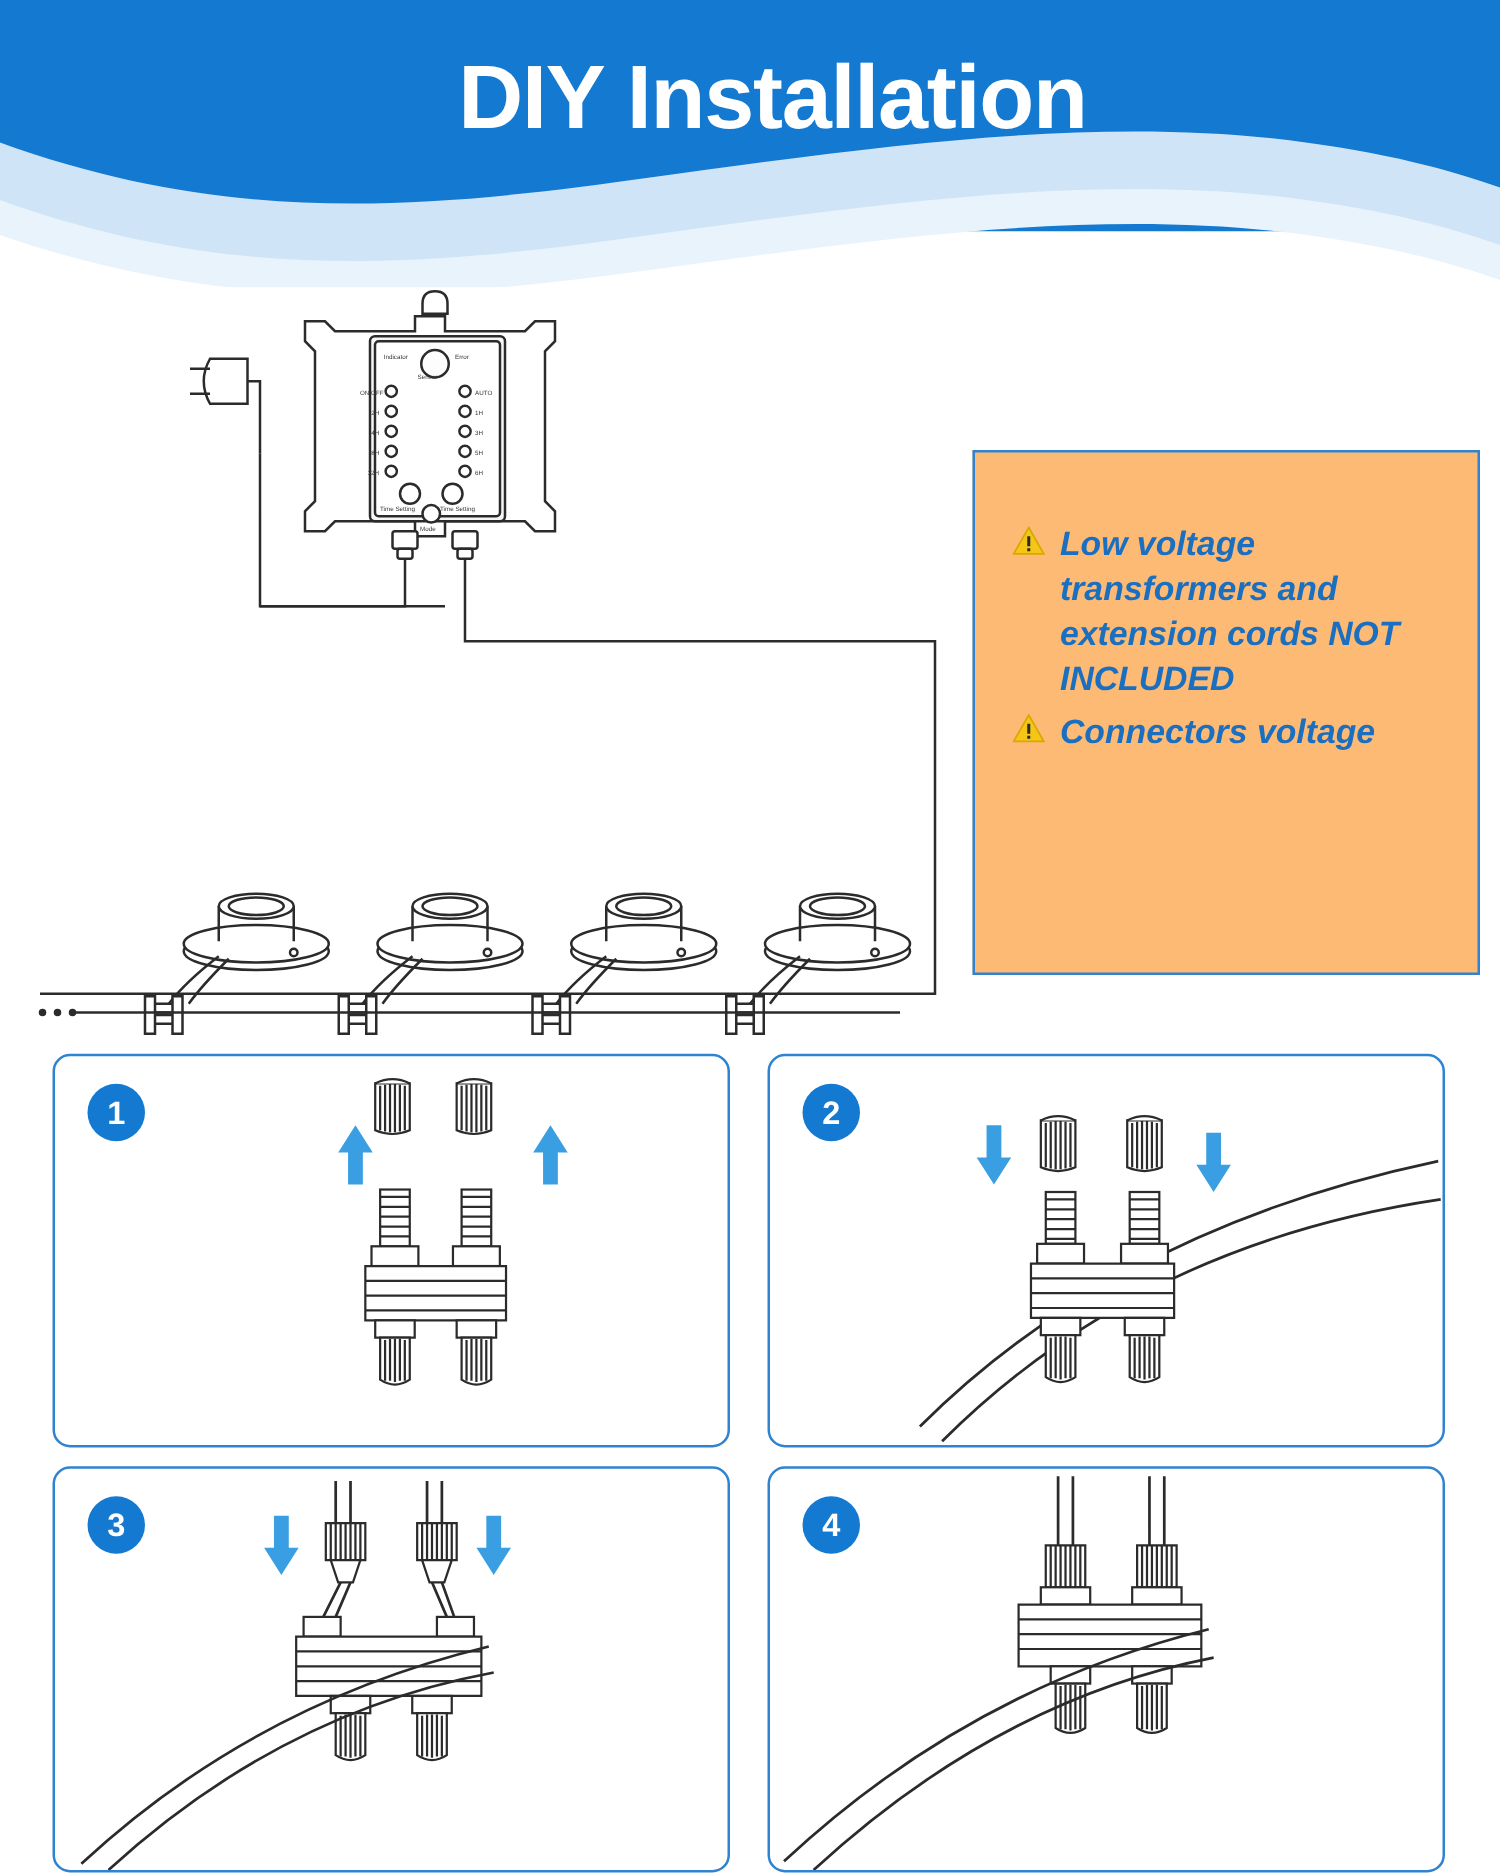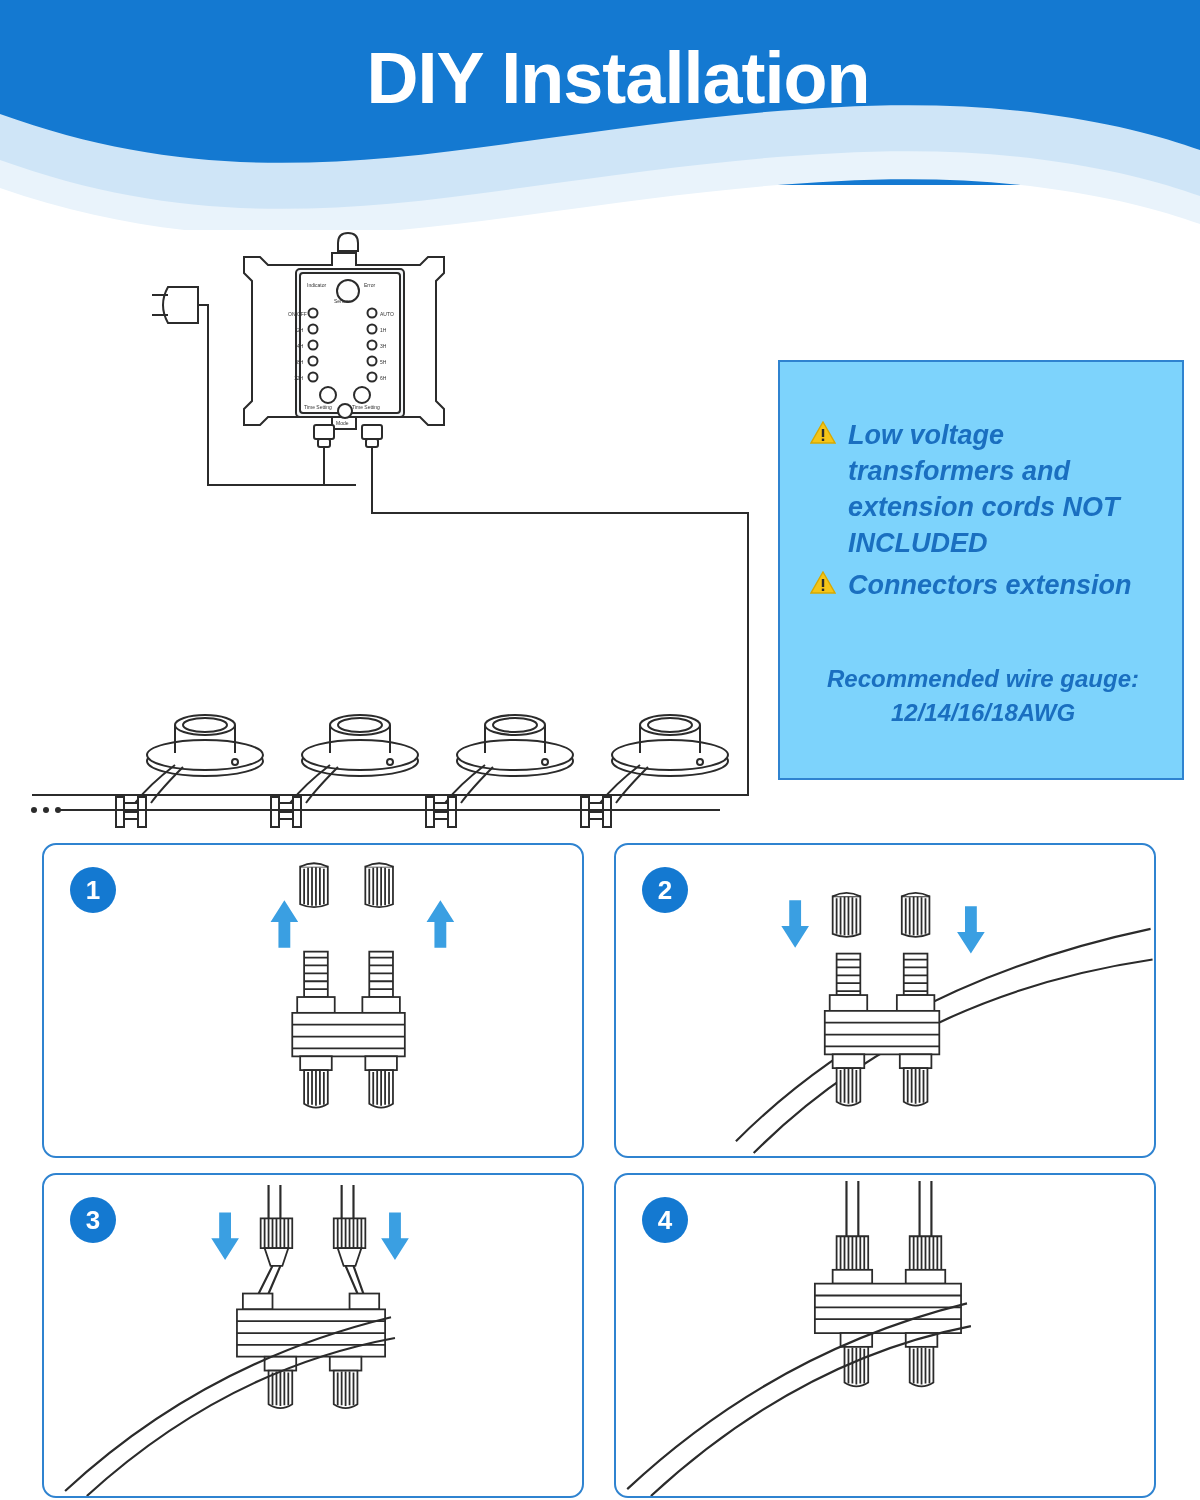--- a/index.html
+++ b/index.html
@@ -34,21 +34,21 @@
   }
 
   
   .diagram-area {
     position:absolute; left:0; top:225px; width:1200px; height:615px;
   }
 
   
   .info-panel {
     position:absolute; left:778px; top:135px; width:406px; height:420px;
-    background:#7dd3fc;
+    background:#fdba74;
     border:2px solid #2f83d0;
   }
   .info-row {
     position:absolute;
     display:flex; align-items:flex-start;
     color:#1a6fc0;
     font-style:italic;
     font-weight:bold;
   }
   .info-row .warn-icon { flex:0 0 auto; margin-right:12px; margin-top:4px; }
@@ -255,23 +255,22 @@
         <rect x="11.8" y="17.6" width="2.4" height="2.4" fill="#2b2b2b"></rect>
       </svg>
       <span>Low voltage transformers and extension cords NOT INCLUDED</span>
     </div>
     <div class="info-row info-2">
       <svg class="warn-icon" width="26" height="24" viewBox="0 0 26 24">
         <path d="M13,1 L25,22 L1,22 Z" fill="#f5c518" stroke="#d8a900" stroke-width="1.4"></path>
         <rect x="11.8" y="8" width="2.4" height="8" fill="#2b2b2b"></rect>
         <rect x="11.8" y="17.6" width="2.4" height="2.4" fill="#2b2b2b"></rect>
       </svg>
-      <span>Connectors extension</span>
+      <span>Connectors voltage</span>
     </div>
-    <div class="info-3">Recommended wire gauge: 12/14/16/18AWG</div>
   </div>
 </div>
 
 <div class="steps">
 
   <div class="step step-1">
     <div class="step-badge">1</div>
     <svg class="step-art" viewBox="0 0 542 315">
       <g fill="none" stroke="#2b2b2b" stroke-width="1.8">
 

